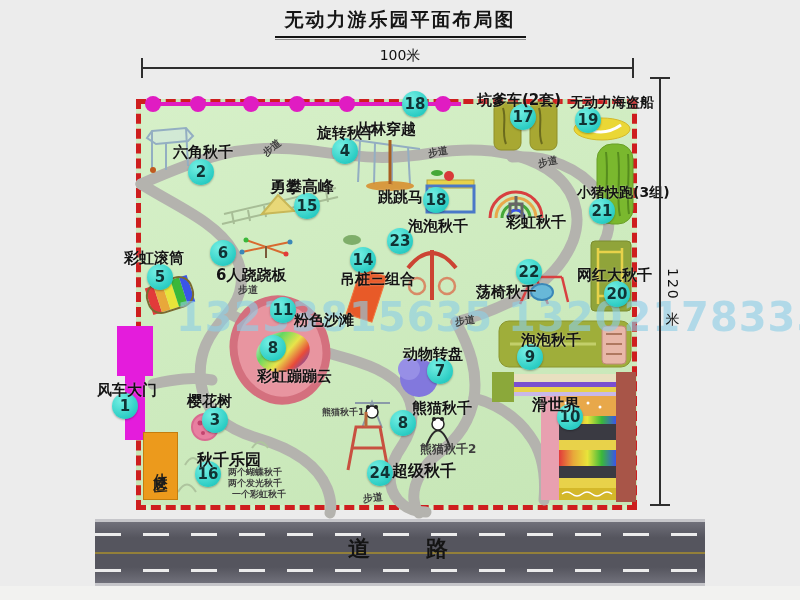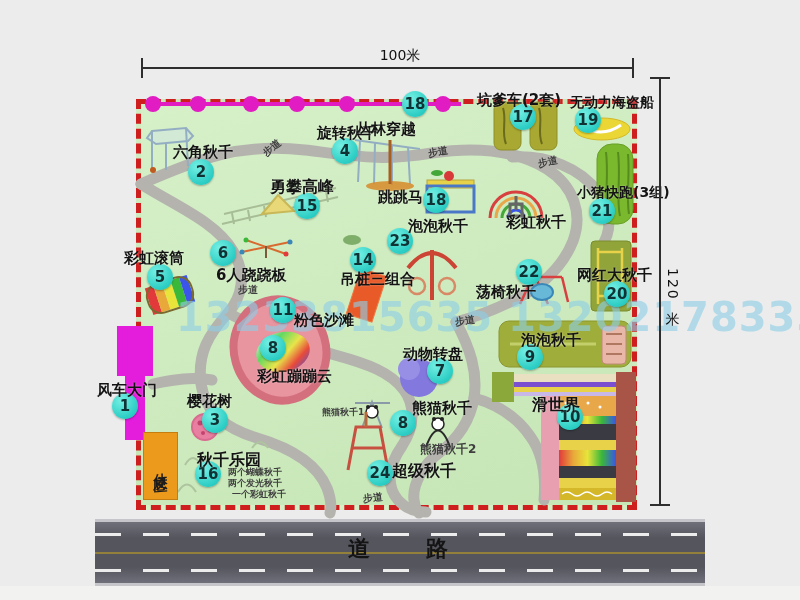--- a/index.html
+++ b/index.html
@@ -57,20 +57,23 @@
   #road .d1{top:11px;} #road .d2{bottom:11px;}
   #road .center{position:absolute;left:0;top:30px;width:100%;height:2px;background:#93803a;}
   #roadLabel{position:absolute;left:0;top:12px;width:100%;text-align:center;font-size:22px;font-weight:bold;color:#141414;letter-spacing:4px;}
   #belowroad{position:absolute;left:0;top:586px;width:800px;height:14px;background:#f2f2f0;z-index:6;}
 </style>
 </head>
 <body>
 
 <div id="stage">
 
+  <div id="titlewrap">
+    <span class="title">无动力游乐园平面布局图</span>
+  </div>
 
   <div id="dimTop" class="dimline"></div>
   <div id="dimTopLabel">100米</div>
   <div id="dimRight" class="dimline"></div>
   <div id="dimRightLabel">120米</div>
 
   <div id="map"></div>
 
   <svg id="shapes" viewBox="0 0 800 600">
     <defs>

